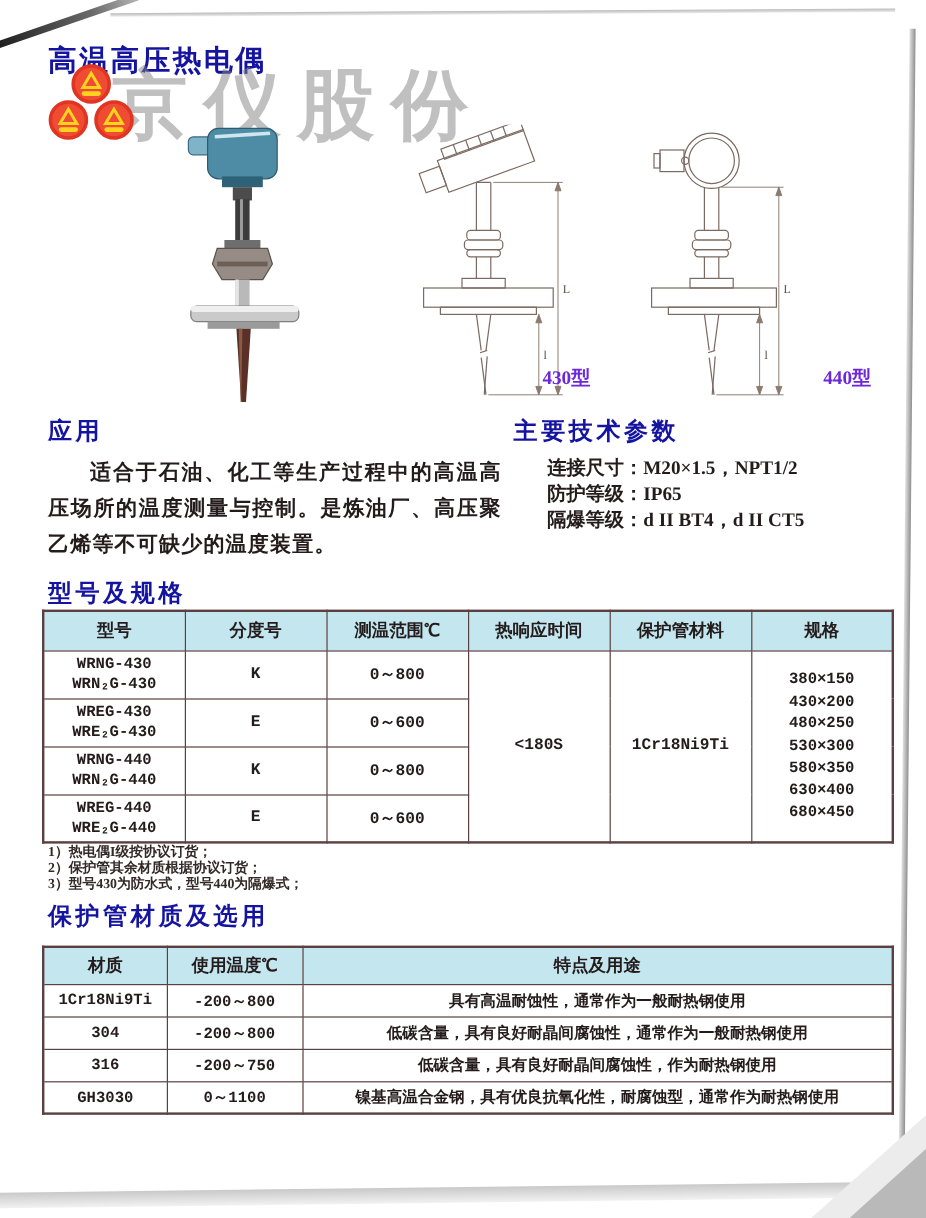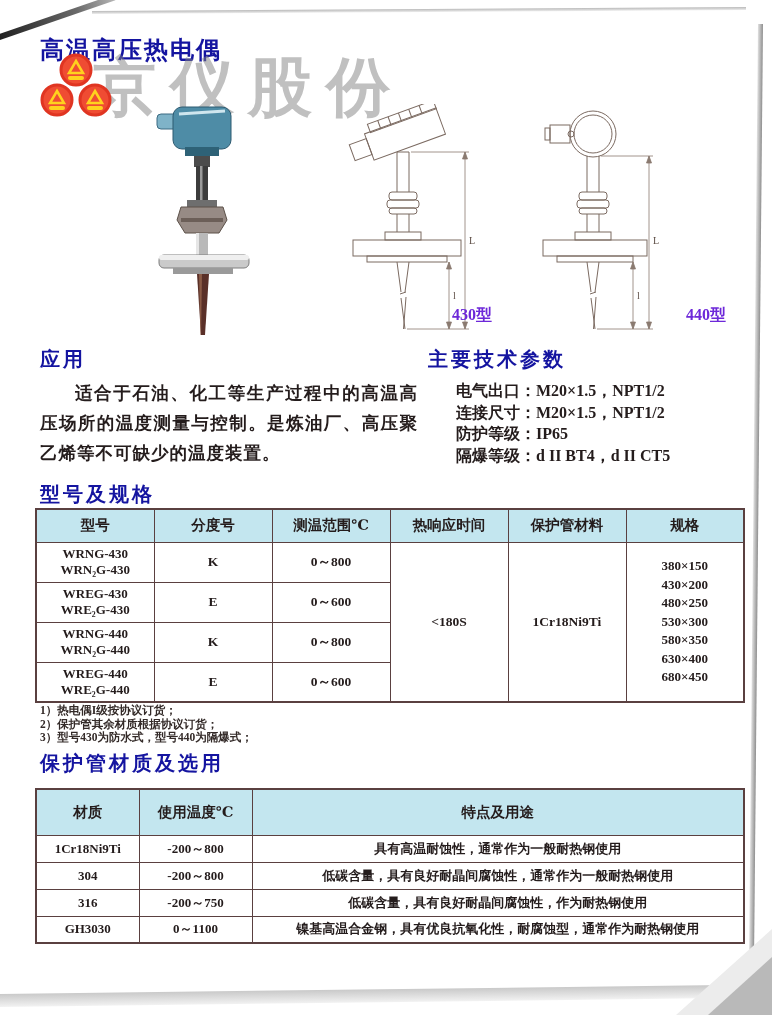--- a/index.html
+++ b/index.html
@@ -53,37 +53,37 @@
   }
   .app-body {
     position:absolute; left:40px; top:378px; width:378px; z-index:2;
     font-size:17.5px; font-weight:bold; line-height:30px;
     letter-spacing:1px; text-indent:2em; color:#241c1c; text-align:justify;
   }
   .tech-list { position:absolute; left:456px; top:380px; z-index:2; }
   .tech-list .tl-item { font-size:16px; font-weight:bold; line-height:21.5px; color:#241c1c; }
   
   table { border-collapse:collapse; table-layout:fixed; background:#fff; }
-  .tbl { position:absolute; left:35px; z-index:2; width:708px; border:2px solid #5a4040; }
+  .tbl { position:absolute; left:35px; z-index:2; width:708px; border:2px solid #5a4040;font-family:Liberation Mono, monospace; }
   .tbl th {
     background:#c3e6ef; border:1px solid #5a4040;
     font-size:14.5px; font-weight:bold; color:#241c1c;
     text-align:center; vertical-align:middle;
   }
   .tbl td {
     border:1px solid #5a4040; text-align:center; vertical-align:middle;
     font-size:13.5px; font-weight:bold; color:#241c1c;
   }
   #models-table { top:508px; }
   #models-table th { height:33px; }
   #models-table td { height:40px; }
   .model-lines div { line-height:16px; font-size:13px; }
   .spec-lines div { line-height:18.5px; font-size:13px; }
   #materials-table { top:788px; }
-  #materials-table th { height:46px; }
+  #materials-table th { height:31px; }
   #materials-table td { height:27px; font-size:13px; }
   .notes { position:absolute; left:40px; top:704px; z-index:2; }
   .notes div { font-size:11.5px; font-weight:bold; line-height:13.5px; color:#332a28; }
 </style>
 </head>
 <body>
 
 <div class="art art-tl"></div>
 <div class="art art-top"></div>
 <div class="art art-right"></div>
@@ -212,21 +212,20 @@
   <text class="dim" x="118" y="140">L</text>
   <text class="dim" x="102" y="195">l</text>
 </svg>
 <div class="fig-label" style="left:650px; top:305px;padding-left:36px;">440型</div>
 
 <div class="sec-title" style="left:40px; top:346px;">应用</div>
 <div class="app-body">适合于石油、化工等生产过程中的高温高压场所的温度测量与控制。是炼油厂、高压聚乙烯等不可缺少的温度装置。</div>
 
 <div class="sec-title" style="left:428px; top:346px;">主要技术参数</div>
 <div class="tech-list">
-  <div class="tl-item">电气出口：M20×1.5，NPT1/2</div>
   <div class="tl-item">连接尺寸：M20×1.5，NPT1/2</div>
   <div class="tl-item">防护等级：IP65</div>
   <div class="tl-item">隔爆等级：d II BT4，d II CT5</div>
 </div>
 
 <div class="sec-title" style="left:40px; top:481px;">型号及规格</div>
 <table class="tbl" id="models-table">
   <colgroup>
       <col style="width:118px">
       <col style="width:118px">

